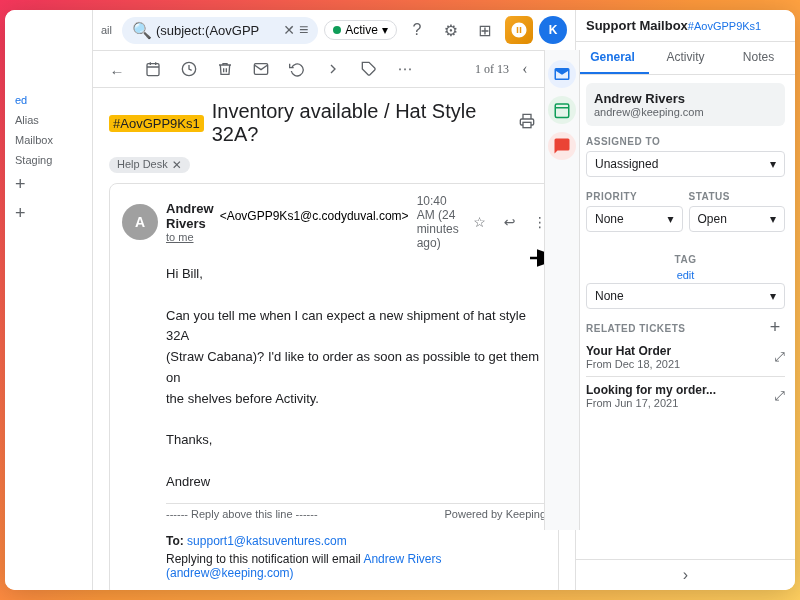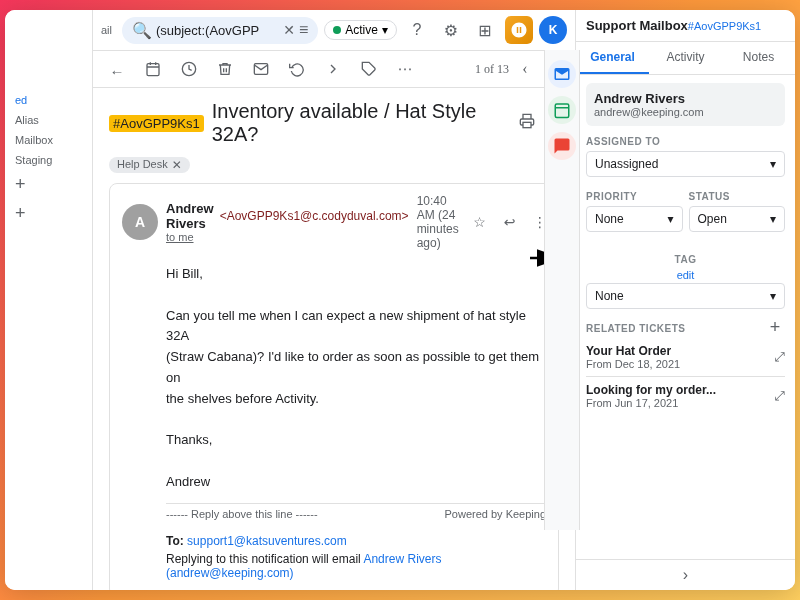--- a/index.html
+++ b/index.html
@@ -232,21 +232,21 @@
       align-items: center;
       gap: 6px;
     }
     .sender-name {
       font-size: 13px;
       font-weight: 600;
       color: #202124;
     }
     .sender-email {
       font-size: 12px;
-      color: #7f1d1d;
+      color: #000000;
     }
     .to-me {
       font-size: 11px;
       color: #5f6368;
       cursor: pointer;
       text-decoration: underline;
     }
     .msg-time {
       font-size: 12px;
       color: #5f6368;

